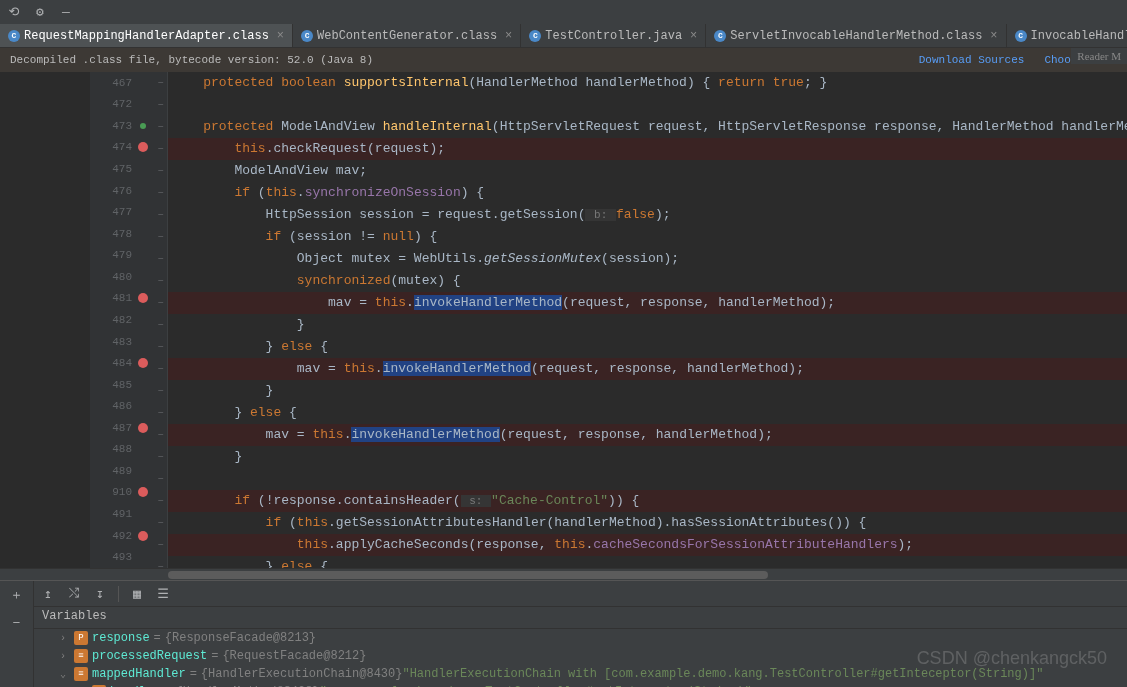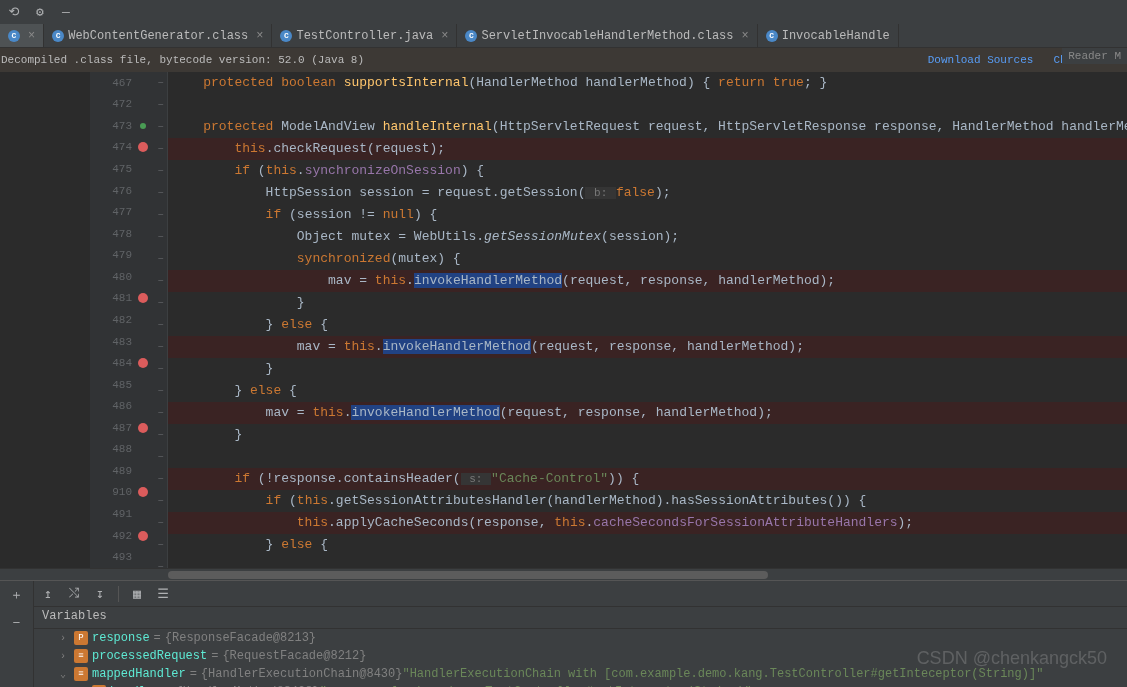--- a/index.html
+++ b/index.html
@@ -7,25 +7,25 @@
 
 .toolbar { height: 24px; background: #3c3f41; display: flex; align-items: center; padding: 0 6px; gap: 10px; }
 .toolbar-icon { width: 16px; height: 16px; display: flex; align-items: center; justify-content: center; color: #afb1b3; cursor: pointer; }
 
 .tabs-row { height: 24px; background: #3c3f41; display: flex; border-bottom: 1px solid #323232; }
 .tab { display: flex; align-items: center; padding: 0 8px; background: #3c3f41; border-right: 1px solid #323232; gap: 4px; cursor: pointer; color: #bbb; font-size: 12px; white-space: nowrap; }
 .tab.active { background: #4e5254; color: #fff; }
 .tab-icon { width: 12px; height: 12px; background: #4a88c7; border-radius: 50%; display: inline-flex; align-items: center; justify-content: center; font-size: 8px; color: white; font-weight: bold; }
 .tab-close { color: #8a8a8a; font-size: 12px; margin-left: 4px; cursor: pointer; }
 
-.banner { height: 24px; background: #3d3935; color: #bbbbbb; font-size: 11px; display: flex; align-items: center; padding: 0 1px; justify-content: space-between; }
+.banner { height: 24px; background: #3d3935; color: #bbbbbb; font-size: 11px; display: flex; align-items: center; padding: 0 10px; justify-content: space-between; }
 .banner-links { display: flex; gap: 20px; text-align: center; }
 .banner-link { color: #589df6; cursor: pointer; }
 
-.reader-badge { position: absolute; right: 0; top: 48px; background: #3c3f41; color: #888; font-size: 11px; padding: 2px 6px; z-index: 5; }
+.reader-badge { position: absolute; right: 0; top: 48px; background: #3c3f41; color: #888; font-size: 11px; padding: 2px 6px; z-index: 5; font-family: Liberation Serif, serif; }
 
 .editor-area { display: flex; height: 496px; background: #2b2b2b; position: relative; }
 .left-gutter { width: 90px; background: #2b2b2b; }
 .gutter { width: 64px; background: #313335; display: flex; flex-direction: column; }
 .gutter-line { height: 22px; display: flex; align-items: center; justify-content: space-between; padding: 0 4px; color: #606366; font-size: 11px; position: relative; }
 .gutter-num { flex: 1; text-align: right; padding-right: 4px; }
 .gutter-mark { width: 14px; display: flex; align-items: center; justify-content: center; }
 .bp { width: 10px; height: 10px; background: #db5c5c; border-radius: 50%; }
 .green-dot { width: 6px; height: 6px; background: #499c54; border-radius: 50%; }
 
@@ -72,20 +72,21 @@
 
 <div class="toolbar">
   <span class="toolbar-icon">⟲</span>
   <span class="toolbar-icon">⚙</span>
   <span class="toolbar-icon">—</span>
 </div>
 
 <div class="tabs-row" id="tabs-row">
     <div class="tab active">
       <span class="tab-icon">C</span>
+      <span>RequestMappingHandlerAdapter.class</span>
       <span class="tab-close">×</span>
     </div>
     <div class="tab">
       <span class="tab-icon">C</span>
       <span>WebContentGenerator.class</span>
       <span class="tab-close">×</span>
     </div>
     <div class="tab">
       <span class="tab-icon">C</span>
       <span>TestController.java</span>
@@ -245,20 +246,21 @@
       <div class="fold-line">−</div>
       <div class="fold-line">−</div>
       <div class="fold-line">−</div>
       <div class="fold-line">−</div>
     </div>
   <div class="code-area" id="code-area">
       <div class="code-line"><span class="kw">    protected boolean </span><span class="method-decl">supportsInternal</span>(HandlerMethod handlerMethod) { <span class="kw">return true</span>; }</div>
       <div class="code-line"></div>
       <div class="code-line"><span class="kw">    protected </span>ModelAndView <span class="method-decl">handleInternal</span>(HttpServletRequest request, HttpServletResponse response, HandlerMethod handlerMethod)</div>
       <div class="code-line hl-bp"><span class="kw">        this</span>.checkRequest(request);</div>
+      <div class="code-line">        ModelAndView mav;</div>
       <div class="code-line"><span class="kw">        if </span>(<span class="kw">this</span>.<span class="field">synchronizeOnSession</span>) {</div>
       <div class="code-line">            HttpSession session = request.getSession(<span class="hint"> b: </span><span class="kw">false</span>);</div>
       <div class="code-line"><span class="kw">            if </span>(session != <span class="kw">null</span>) {</div>
       <div class="code-line">                Object mutex = WebUtils.<span class="method-italic">getSessionMutex</span>(session);</div>
       <div class="code-line"><span class="kw">                synchronized</span>(mutex) {</div>
       <div class="code-line hl-bp">                    mav = <span class="kw">this</span>.<span class="selbg">invokeHandlerMethod</span>(request, response, handlerMethod);</div>
       <div class="code-line">                }</div>
       <div class="code-line">            } <span class="kw">else </span>{</div>
       <div class="code-line hl-bp">                mav = <span class="kw">this</span>.<span class="selbg">invokeHandlerMethod</span>(request, response, handlerMethod);</div>
       <div class="code-line">            }</div>

